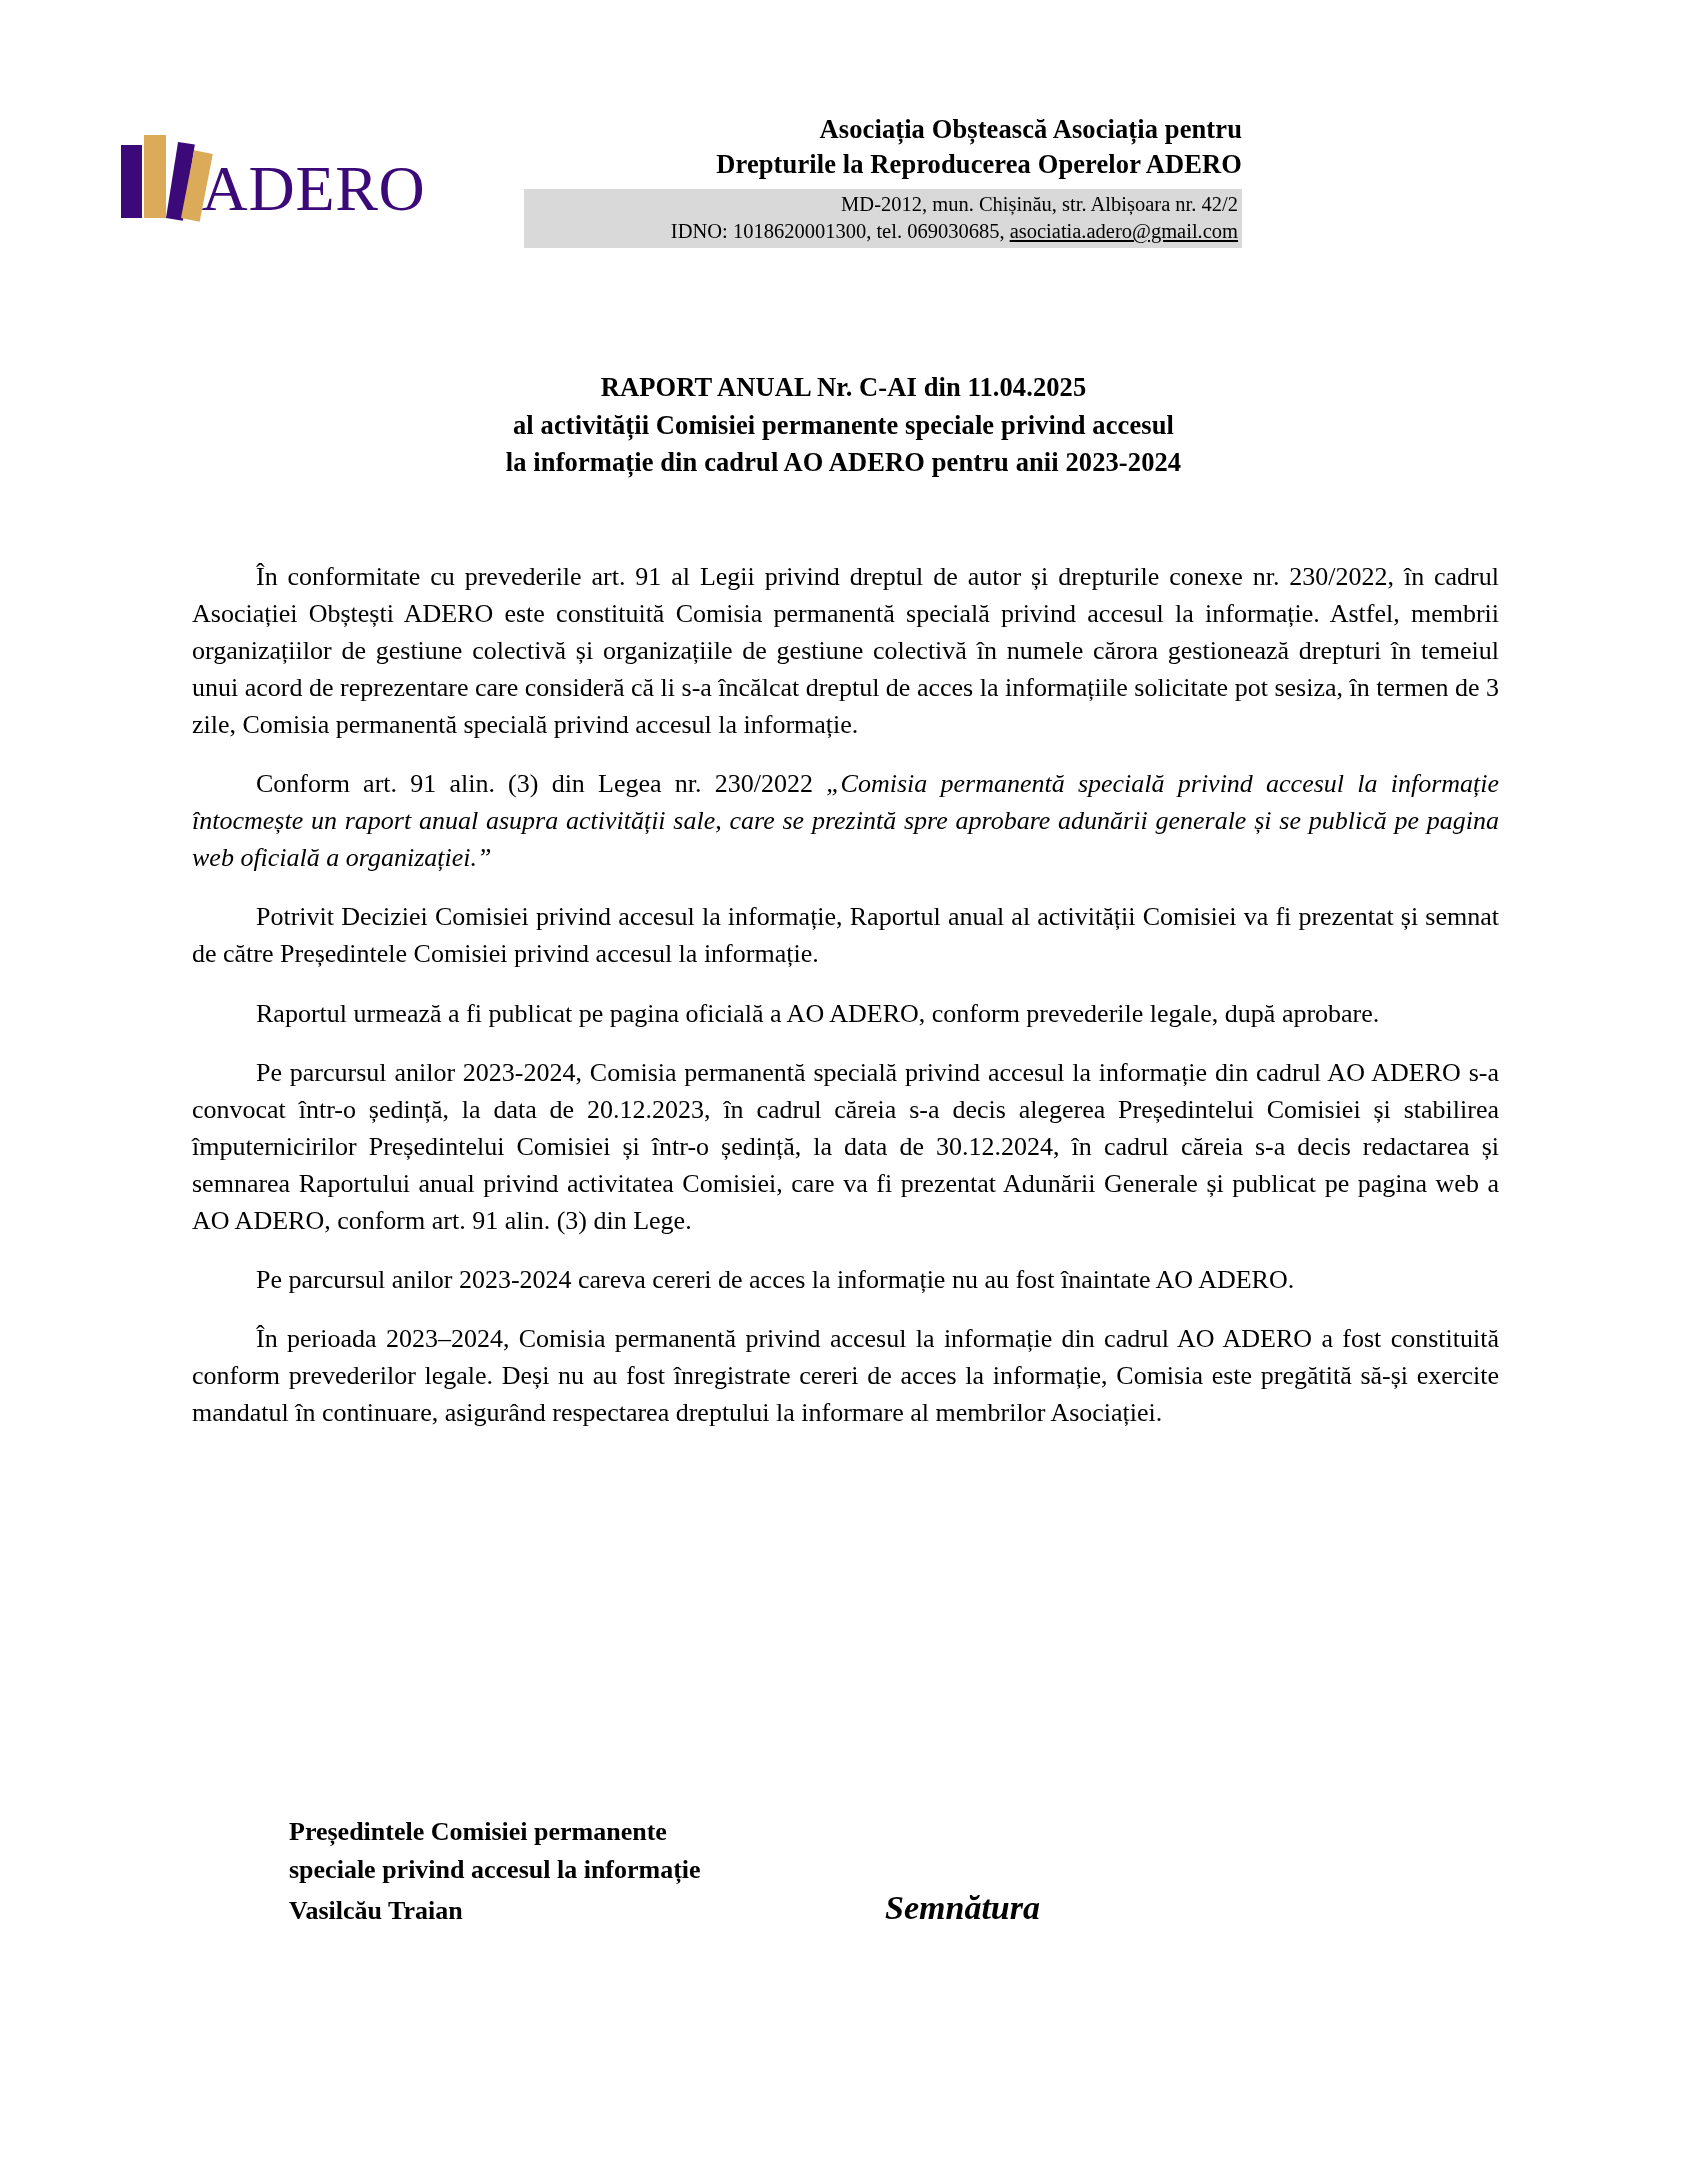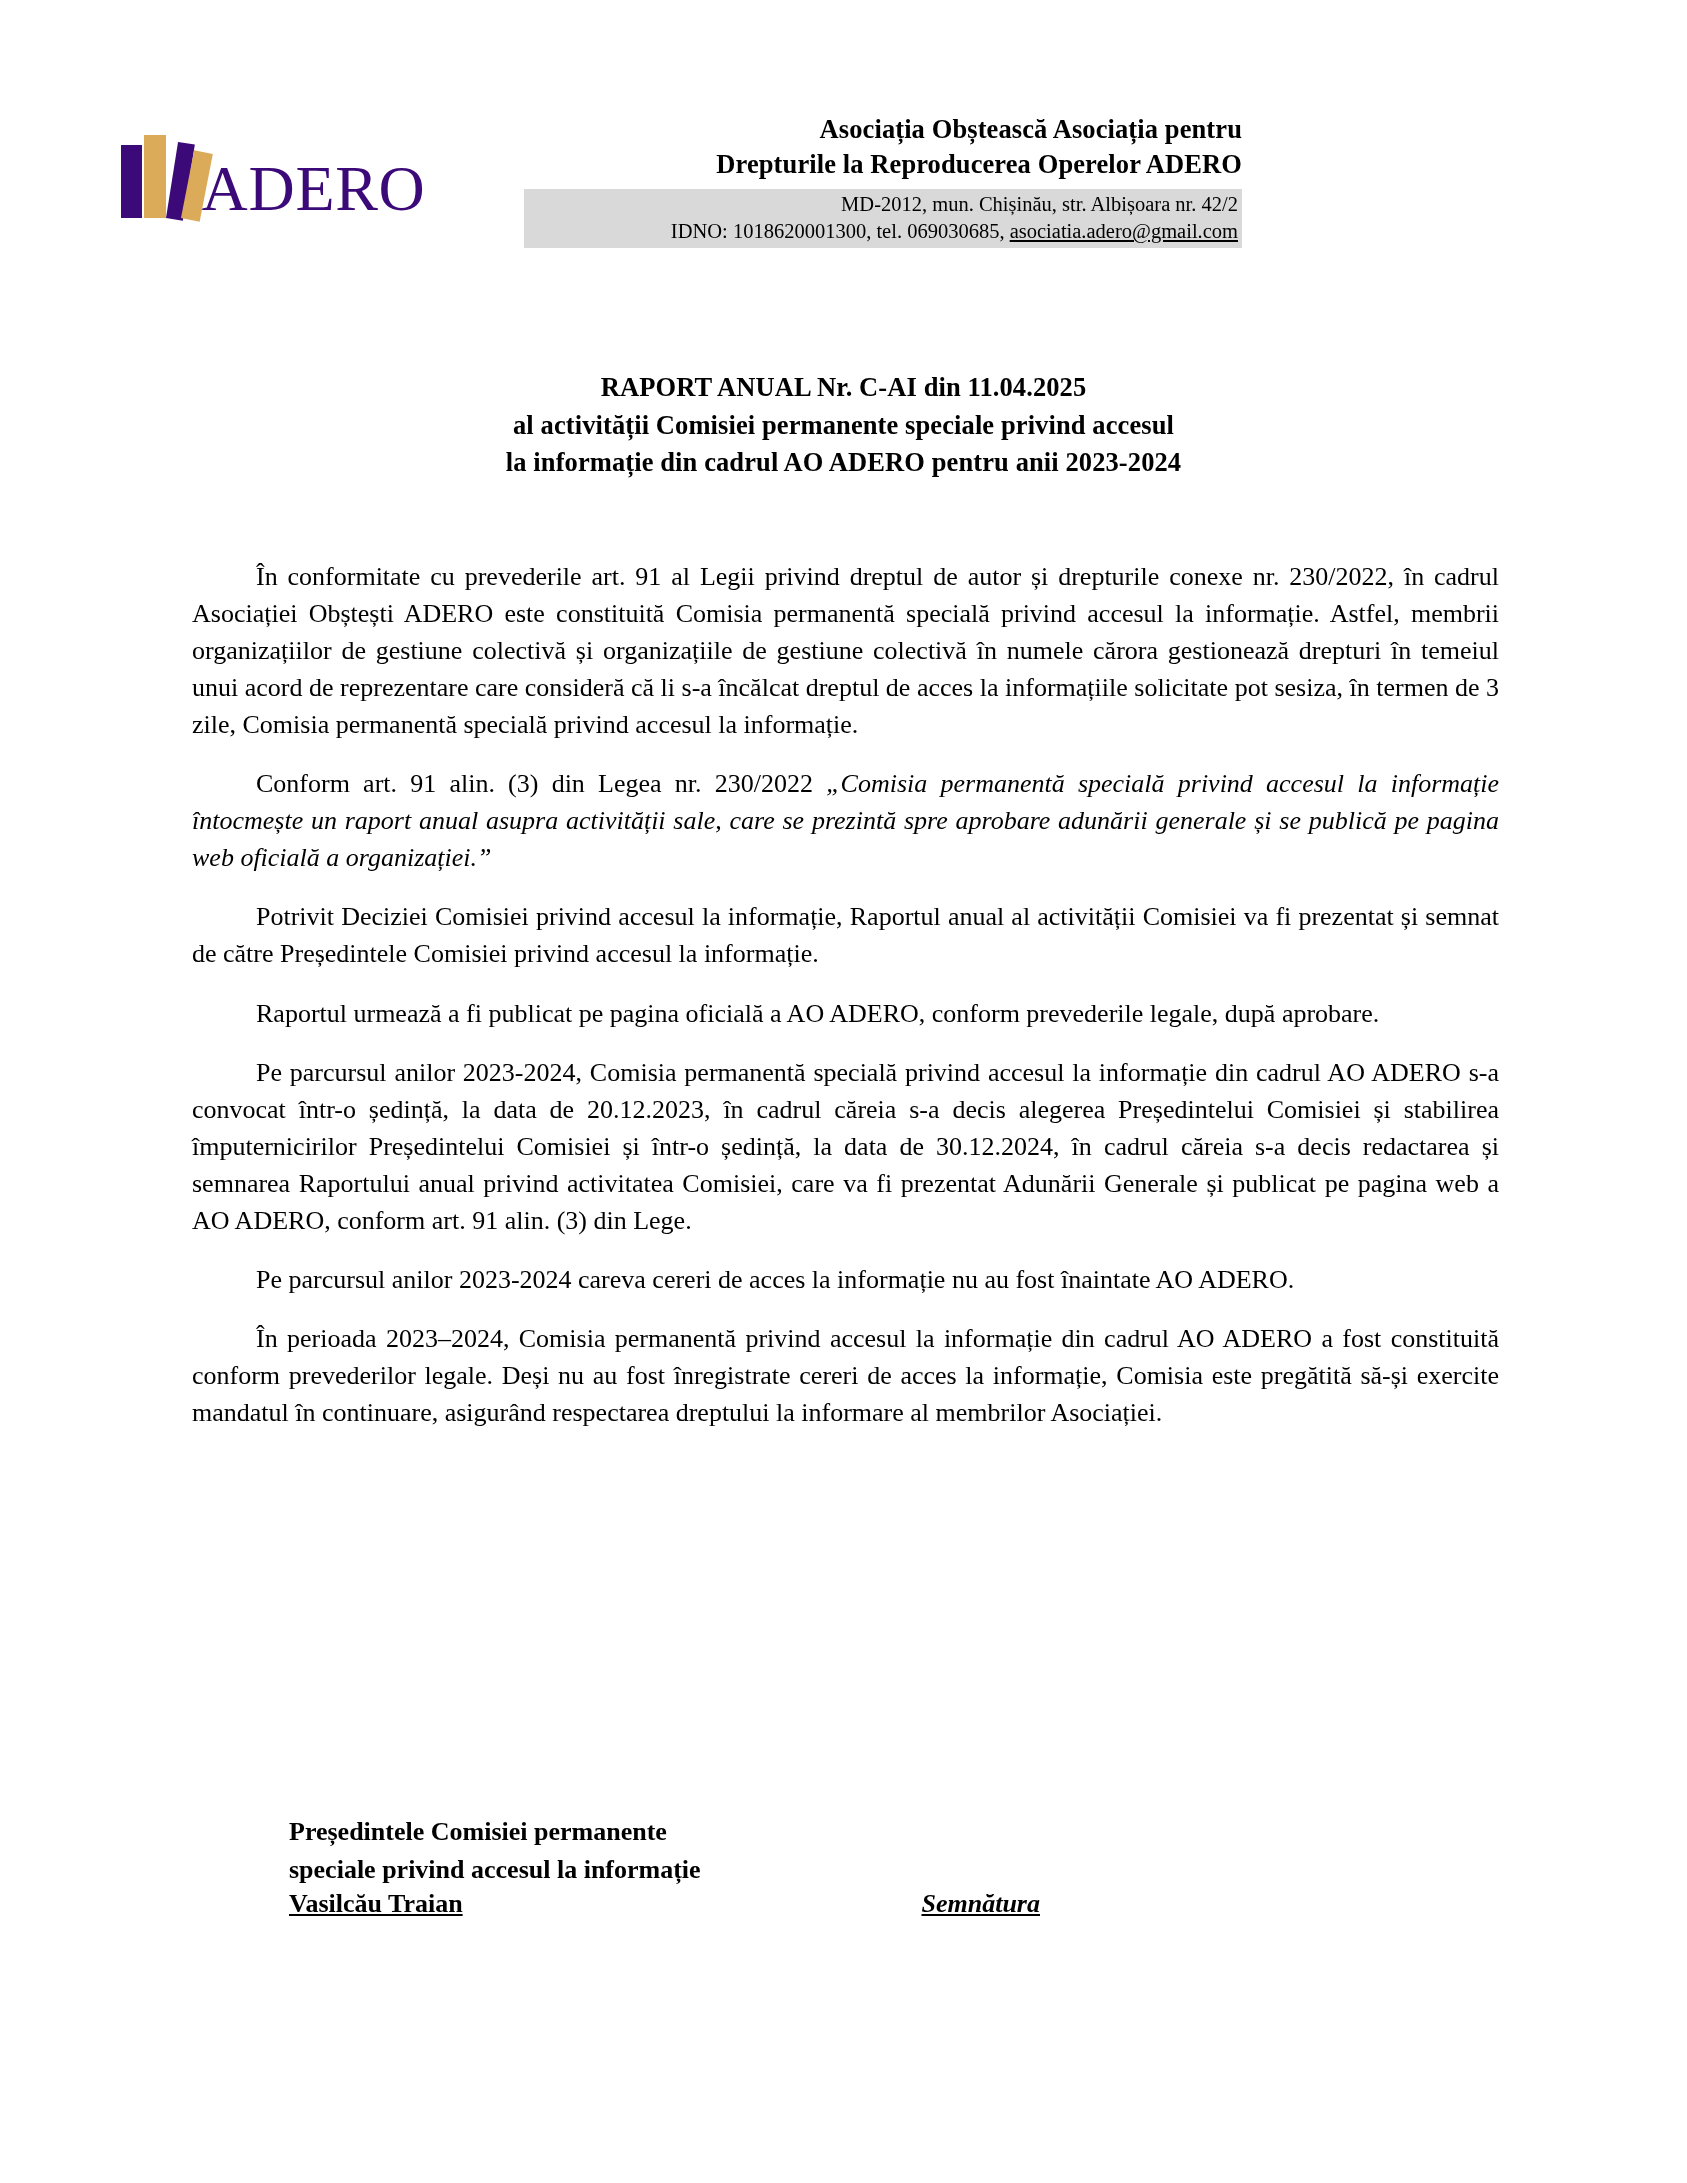--- a/index.html
+++ b/index.html
@@ -145,29 +145,28 @@
     font-size: 26px;
     font-weight: bold;
     line-height: 1.46;
     white-space: nowrap;
   }
   .sign-row {
     display: flex;
     justify-content: space-between;
     align-items: baseline;
     width: 751px;
-    text-decoration: underline;
   }
   .sign-name {
     font-size: 26px;
     font-weight: bold;
     white-space: nowrap;
   }
   .sign-semn {
-    font-size: 26px;
+    font-size: 34px;
     font-weight: bold;
     font-style: italic;
     white-space: nowrap;
   }
 </style>
 </head>
 <body>
 
 <div class="page">
 

